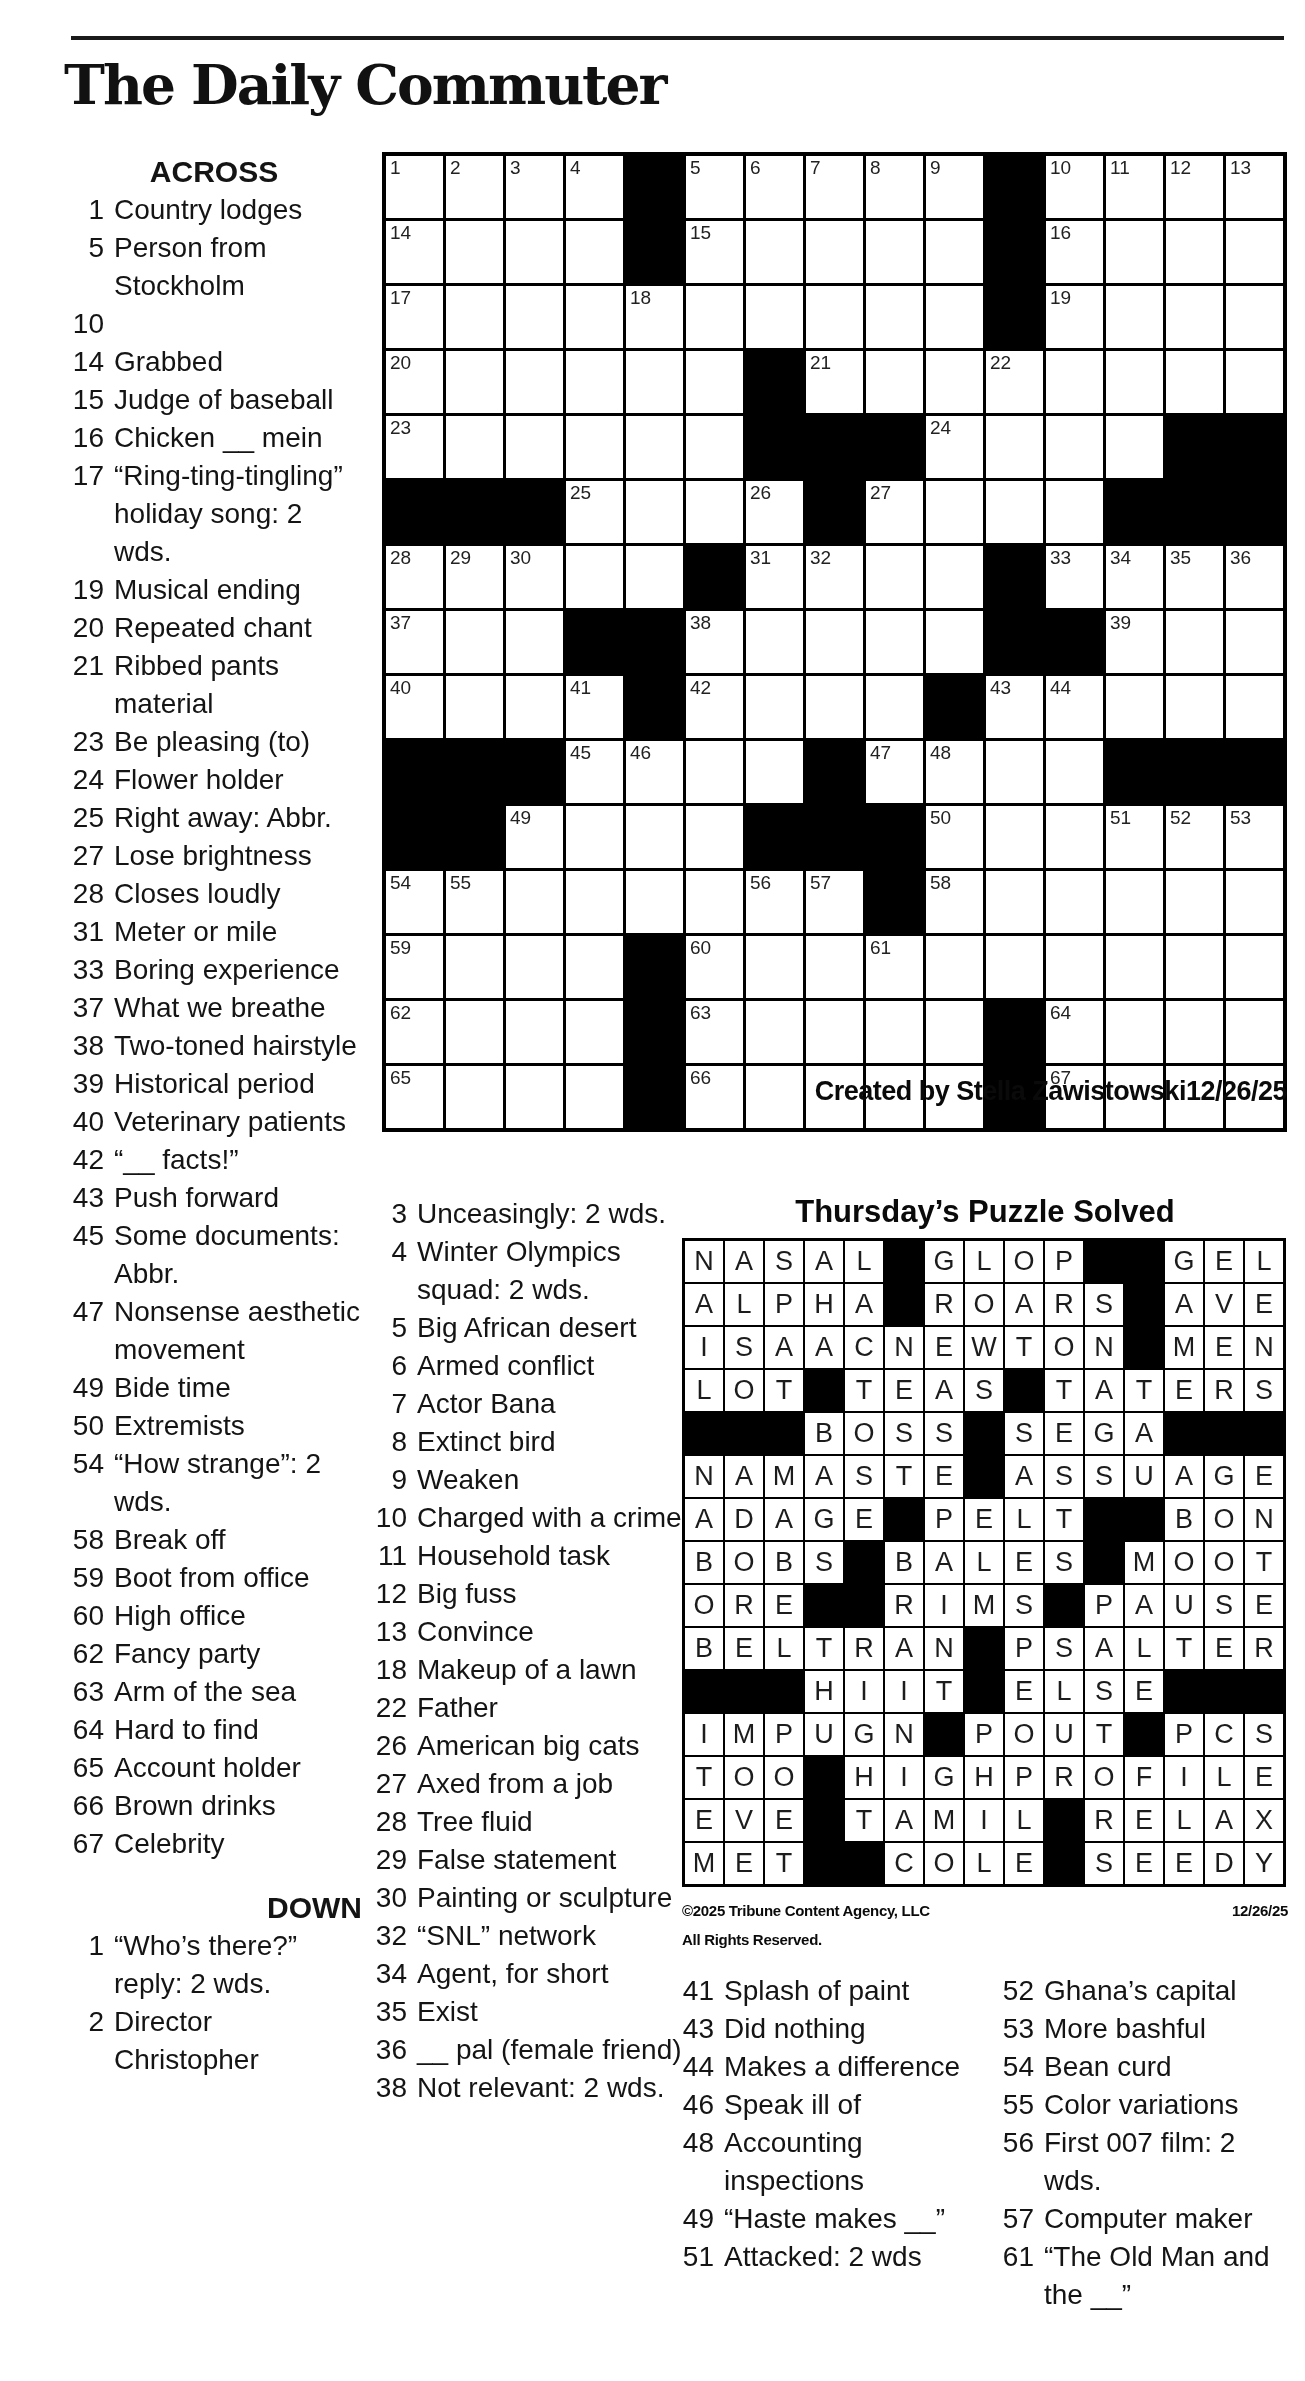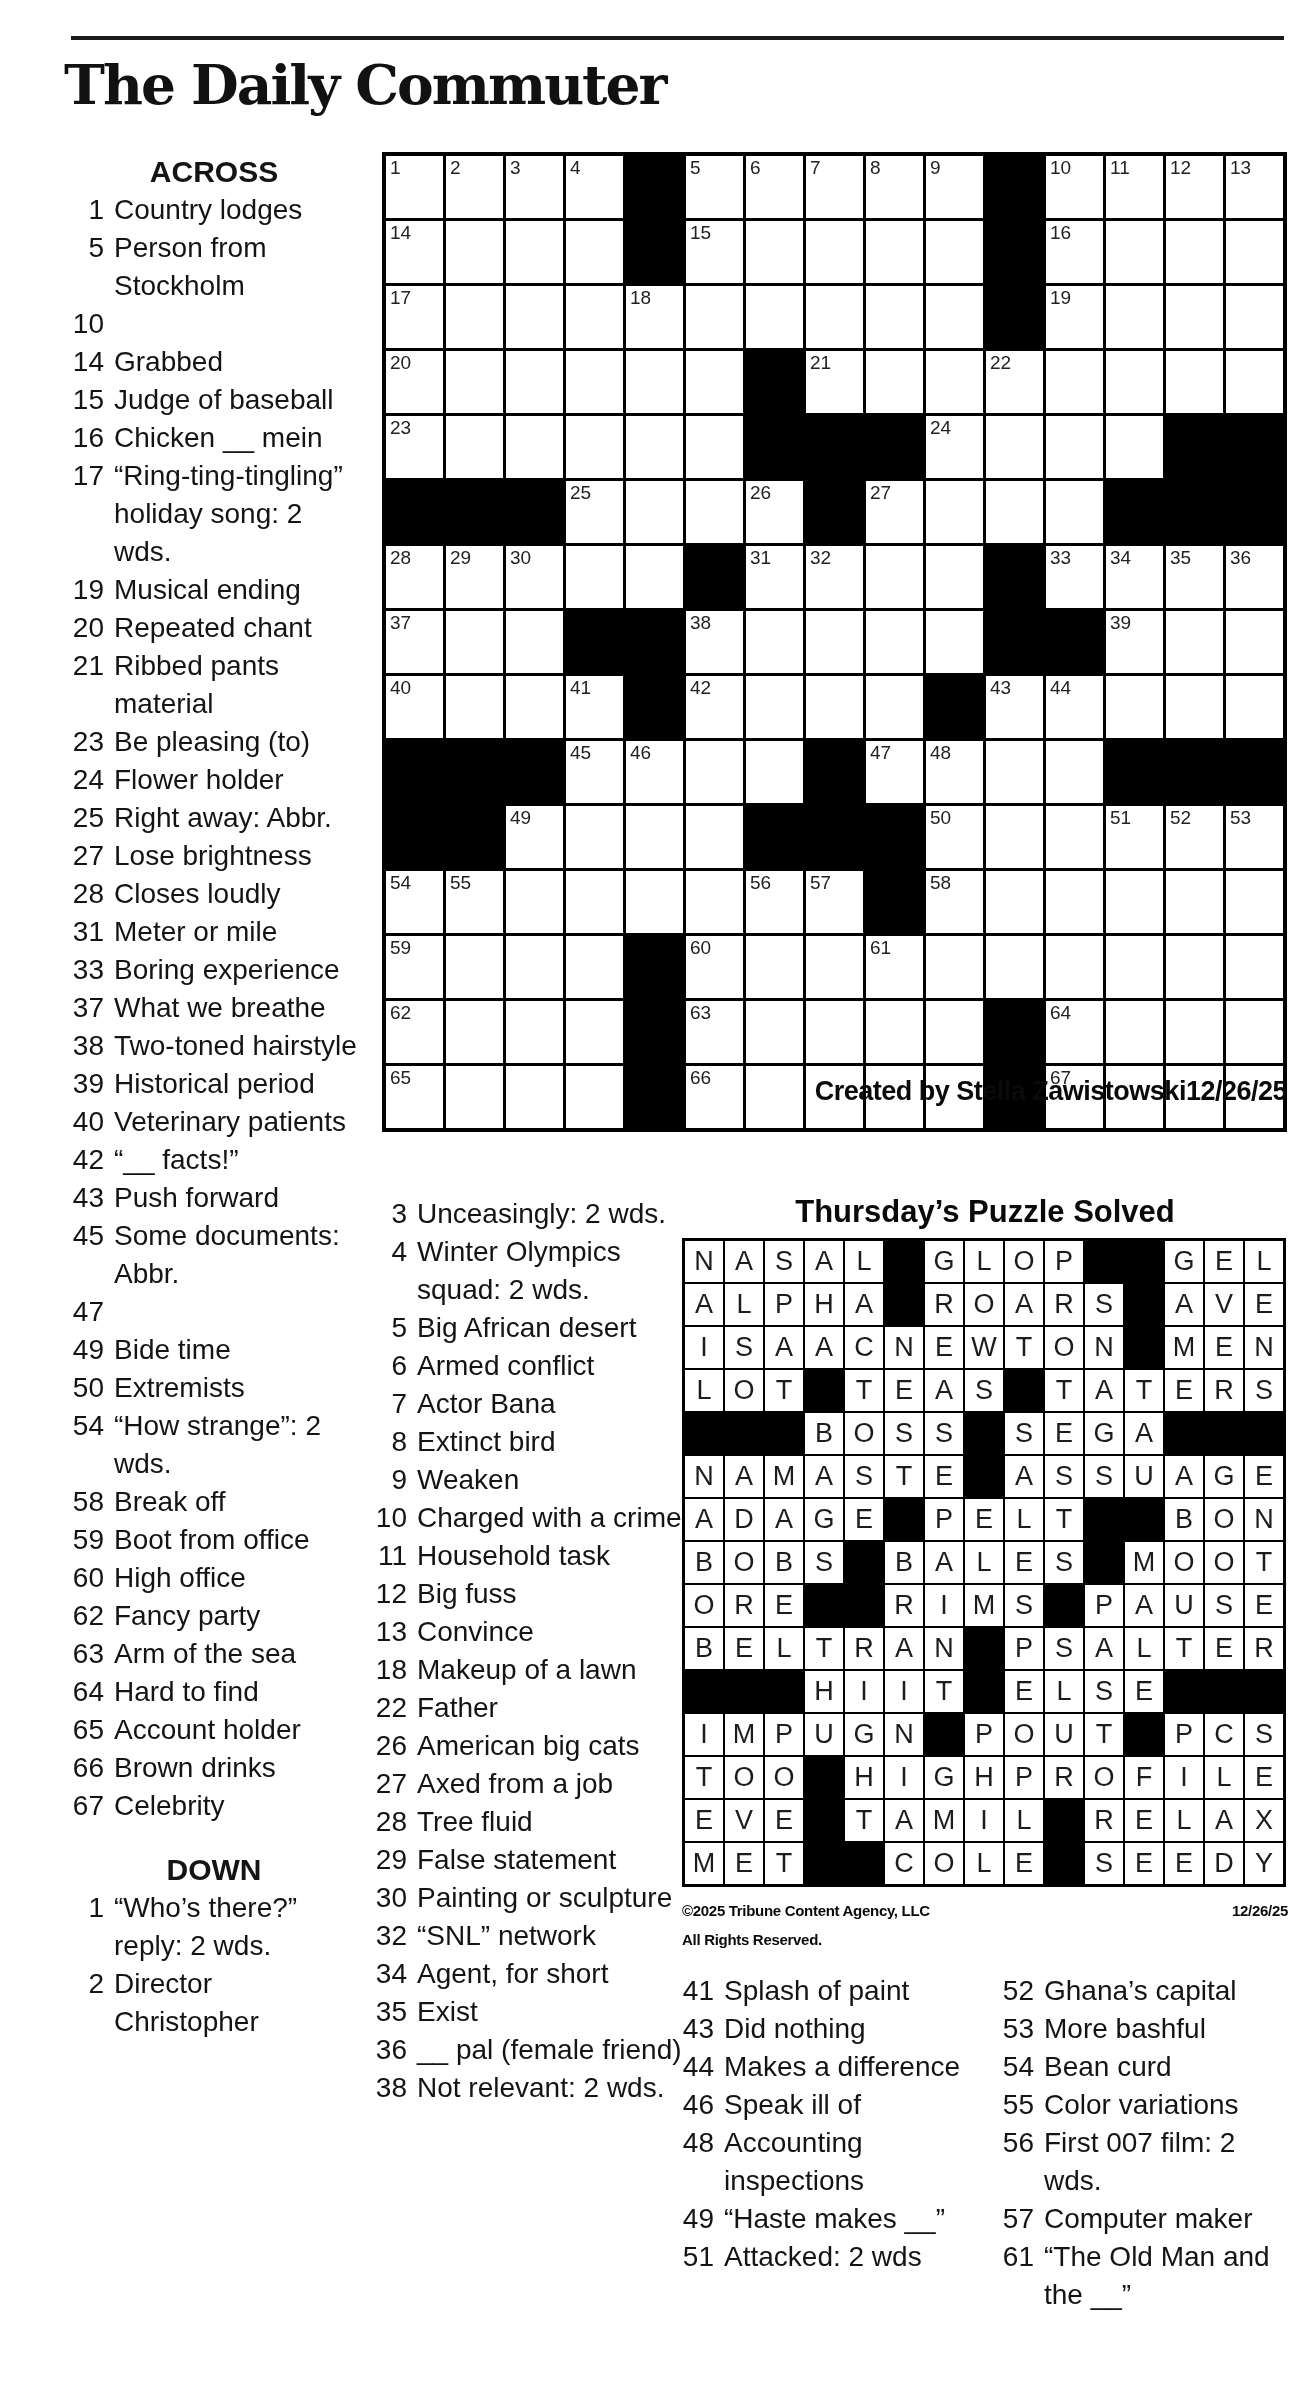--- a/index.html
+++ b/index.html
@@ -7,21 +7,21 @@
         font-family:"Liberation Sans",sans-serif;color:#0a0a0a;margin-left:14px;}
   .toprule{position:absolute;left:57px;top:36px;width:1213px;height:4px;background:#1a1a1a;}
   .title{position:absolute;left:50px;top:52px;margin:0;font-family:"DejaVu Serif",serif;
          font-weight:bold;font-size:55px;letter-spacing:-2px;color:#111;}
   .clue-col{position:absolute;font-size:28px;line-height:38px;color:#141414;}
   #across-col{left:52px;top:153px;width:296px;}
   #down-mid-col{left:355px;top:1195px;width:316px;}
   #down-bl-col{left:662px;top:1972px;width:326px;}
   #down-br-col{left:982px;top:1972px;width:300px;}
   .section-header{font-weight:bold;font-size:30px;text-align:center;}
-  .down-gap{margin-top:26px;}
+  .down-gap{margin-top:26px;text-align:right;}
   .clue{display:flex;align-items:flex-start;}
   .clue .num{flex:0 0 48px;box-sizing:border-box;text-align:right;padding-right:10px;}
   .clue .txt{flex:1;}
   #main-grid{position:absolute;left:368px;top:152px;display:grid;
              grid-template-columns:repeat(15,57px);grid-auto-rows:62px;gap:3px;
              background:#000;border:4px solid #000;}
   .mcell{background:#fff;position:relative;}
   .mcell.black{background:#000;}
   .cellnum{position:absolute;top:1px;left:4px;font-size:19px;color:#222;}
   #created{position:absolute;left:368px;top:1076px;width:905px;display:flex;
@@ -138,20 +138,21 @@
         <div class="clue">
           <span class="num">43</span>
           <span class="txt">Push forward</span>
         </div>
         <div class="clue">
           <span class="num">45</span>
           <span class="txt">Some documents: Abbr.</span>
         </div>
         <div class="clue">
           <span class="num">47</span>
+          <span class="txt">Nonsense aesthetic movement</span>
         </div>
         <div class="clue">
           <span class="num">49</span>
           <span class="txt">Bide time</span>
         </div>
         <div class="clue">
           <span class="num">50</span>
           <span class="txt">Extremists</span>
         </div>
         <div class="clue">

